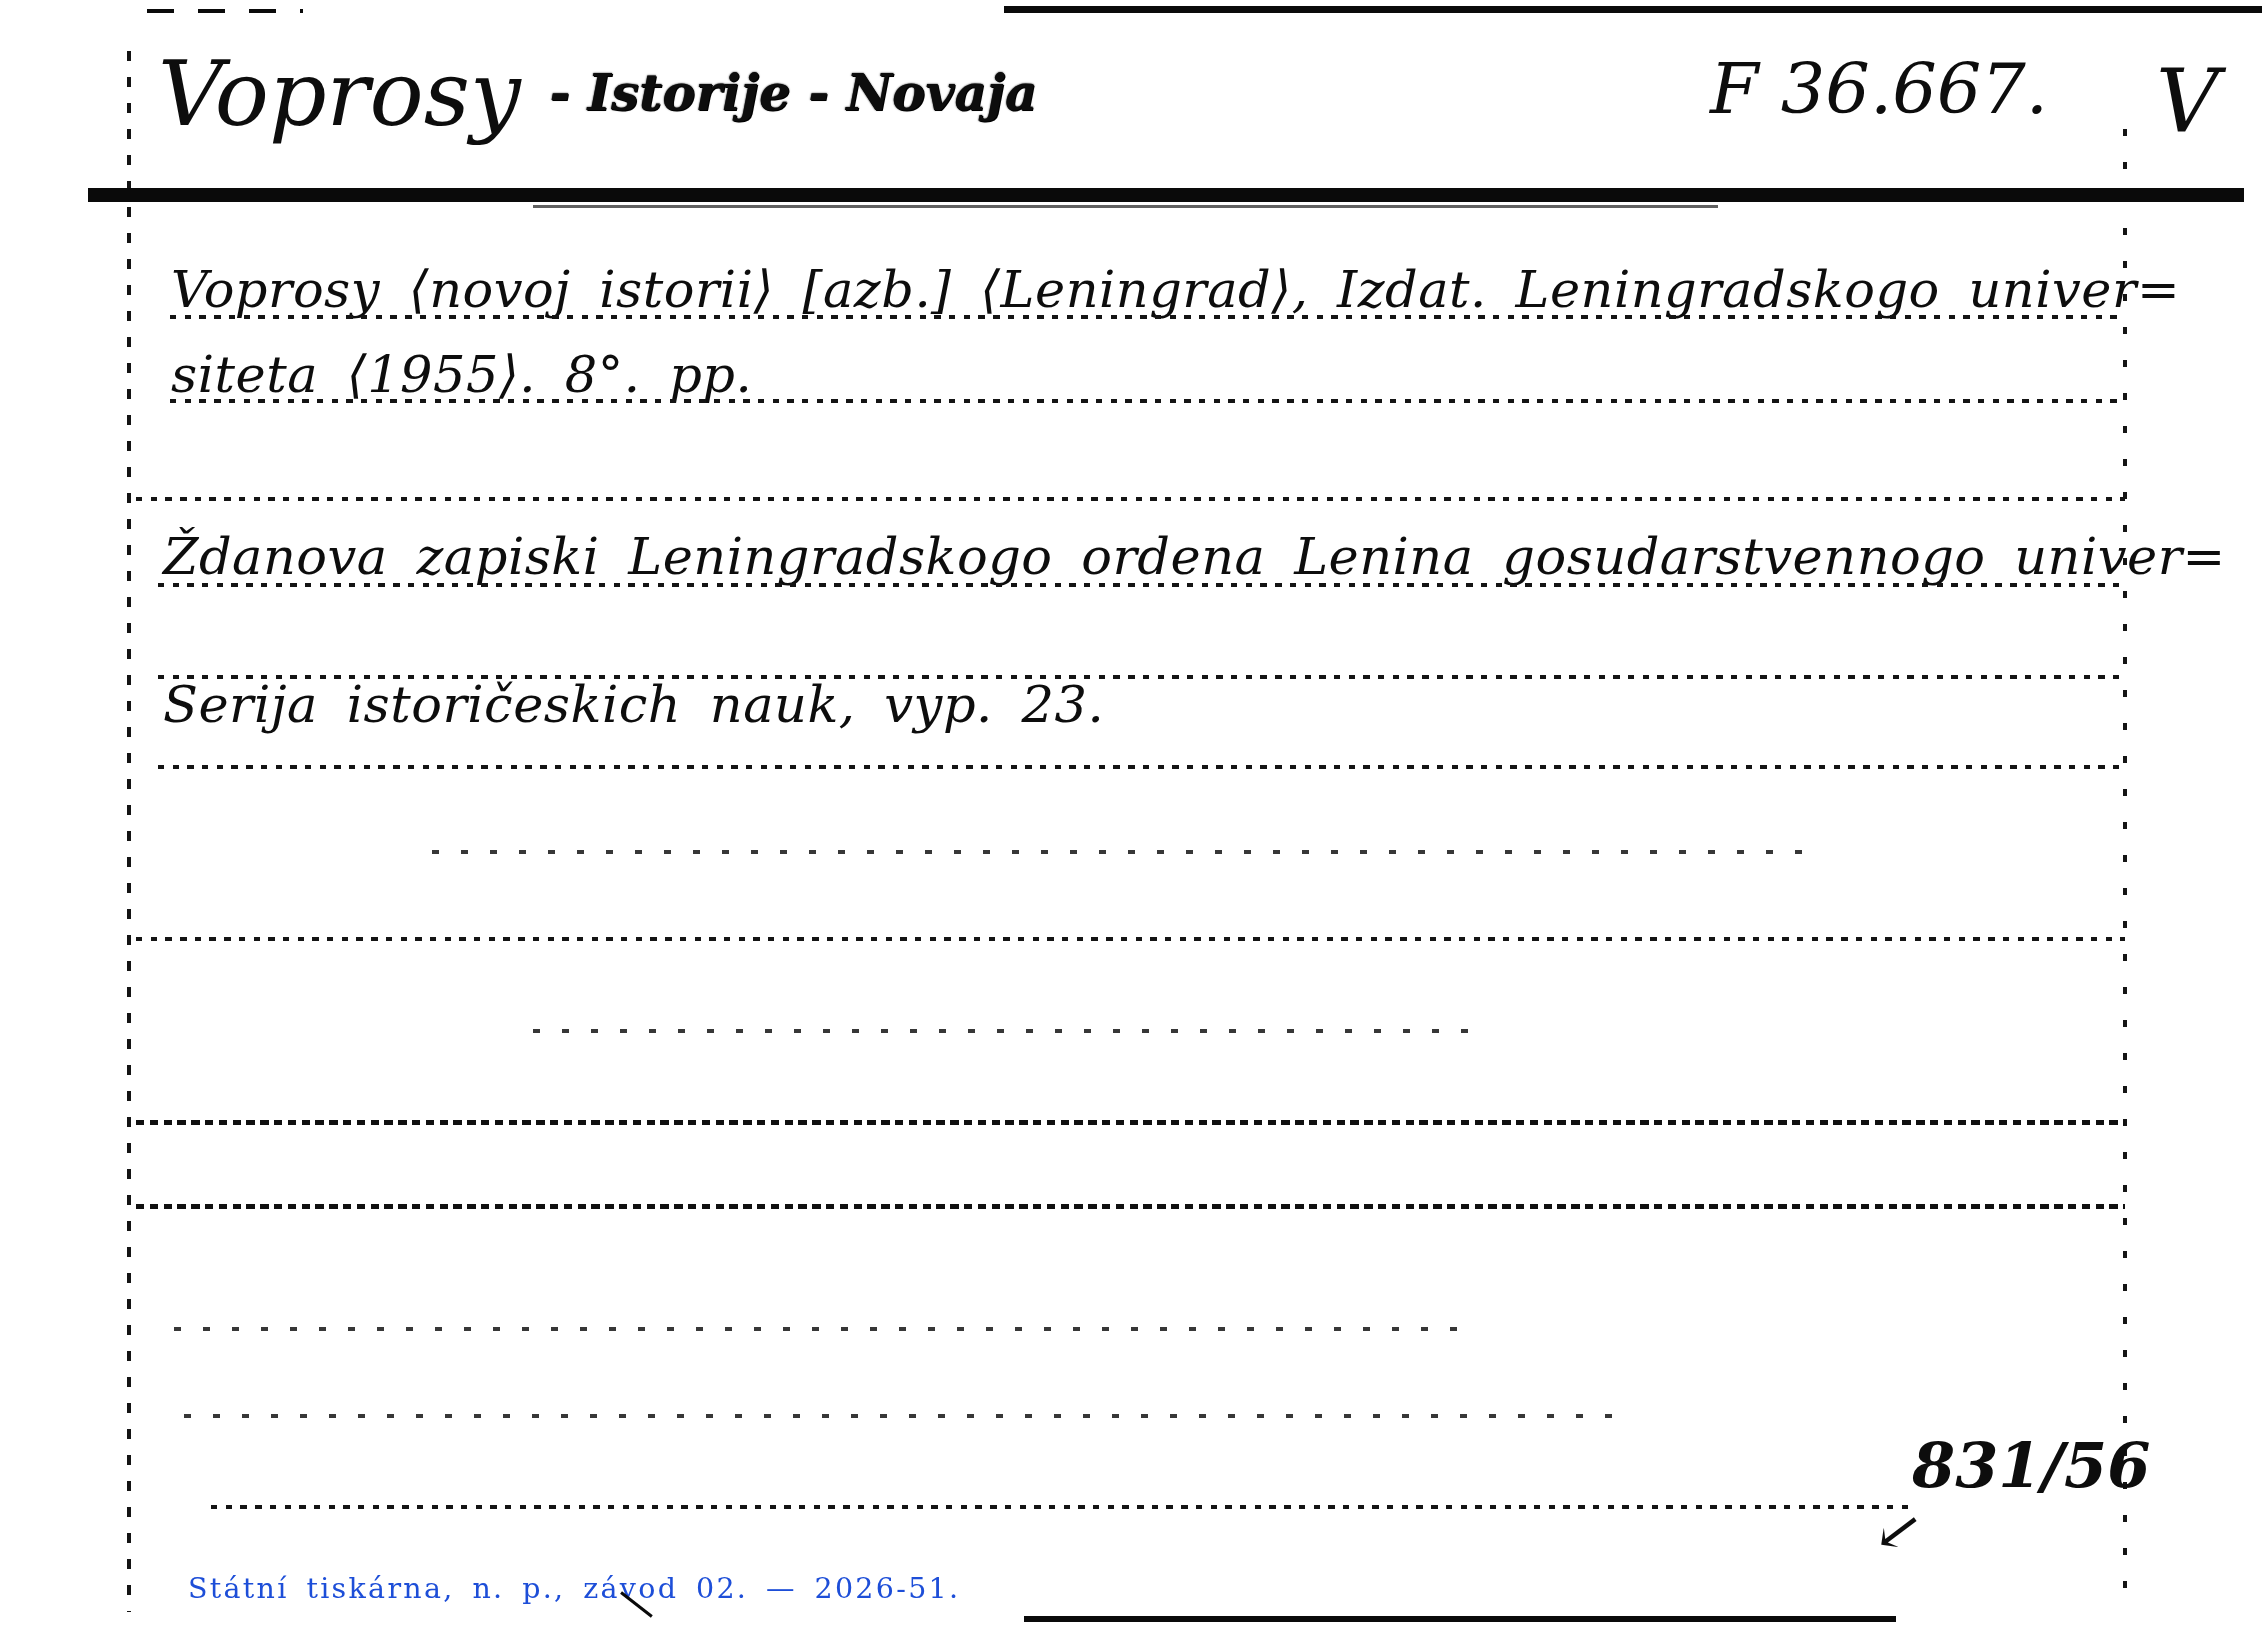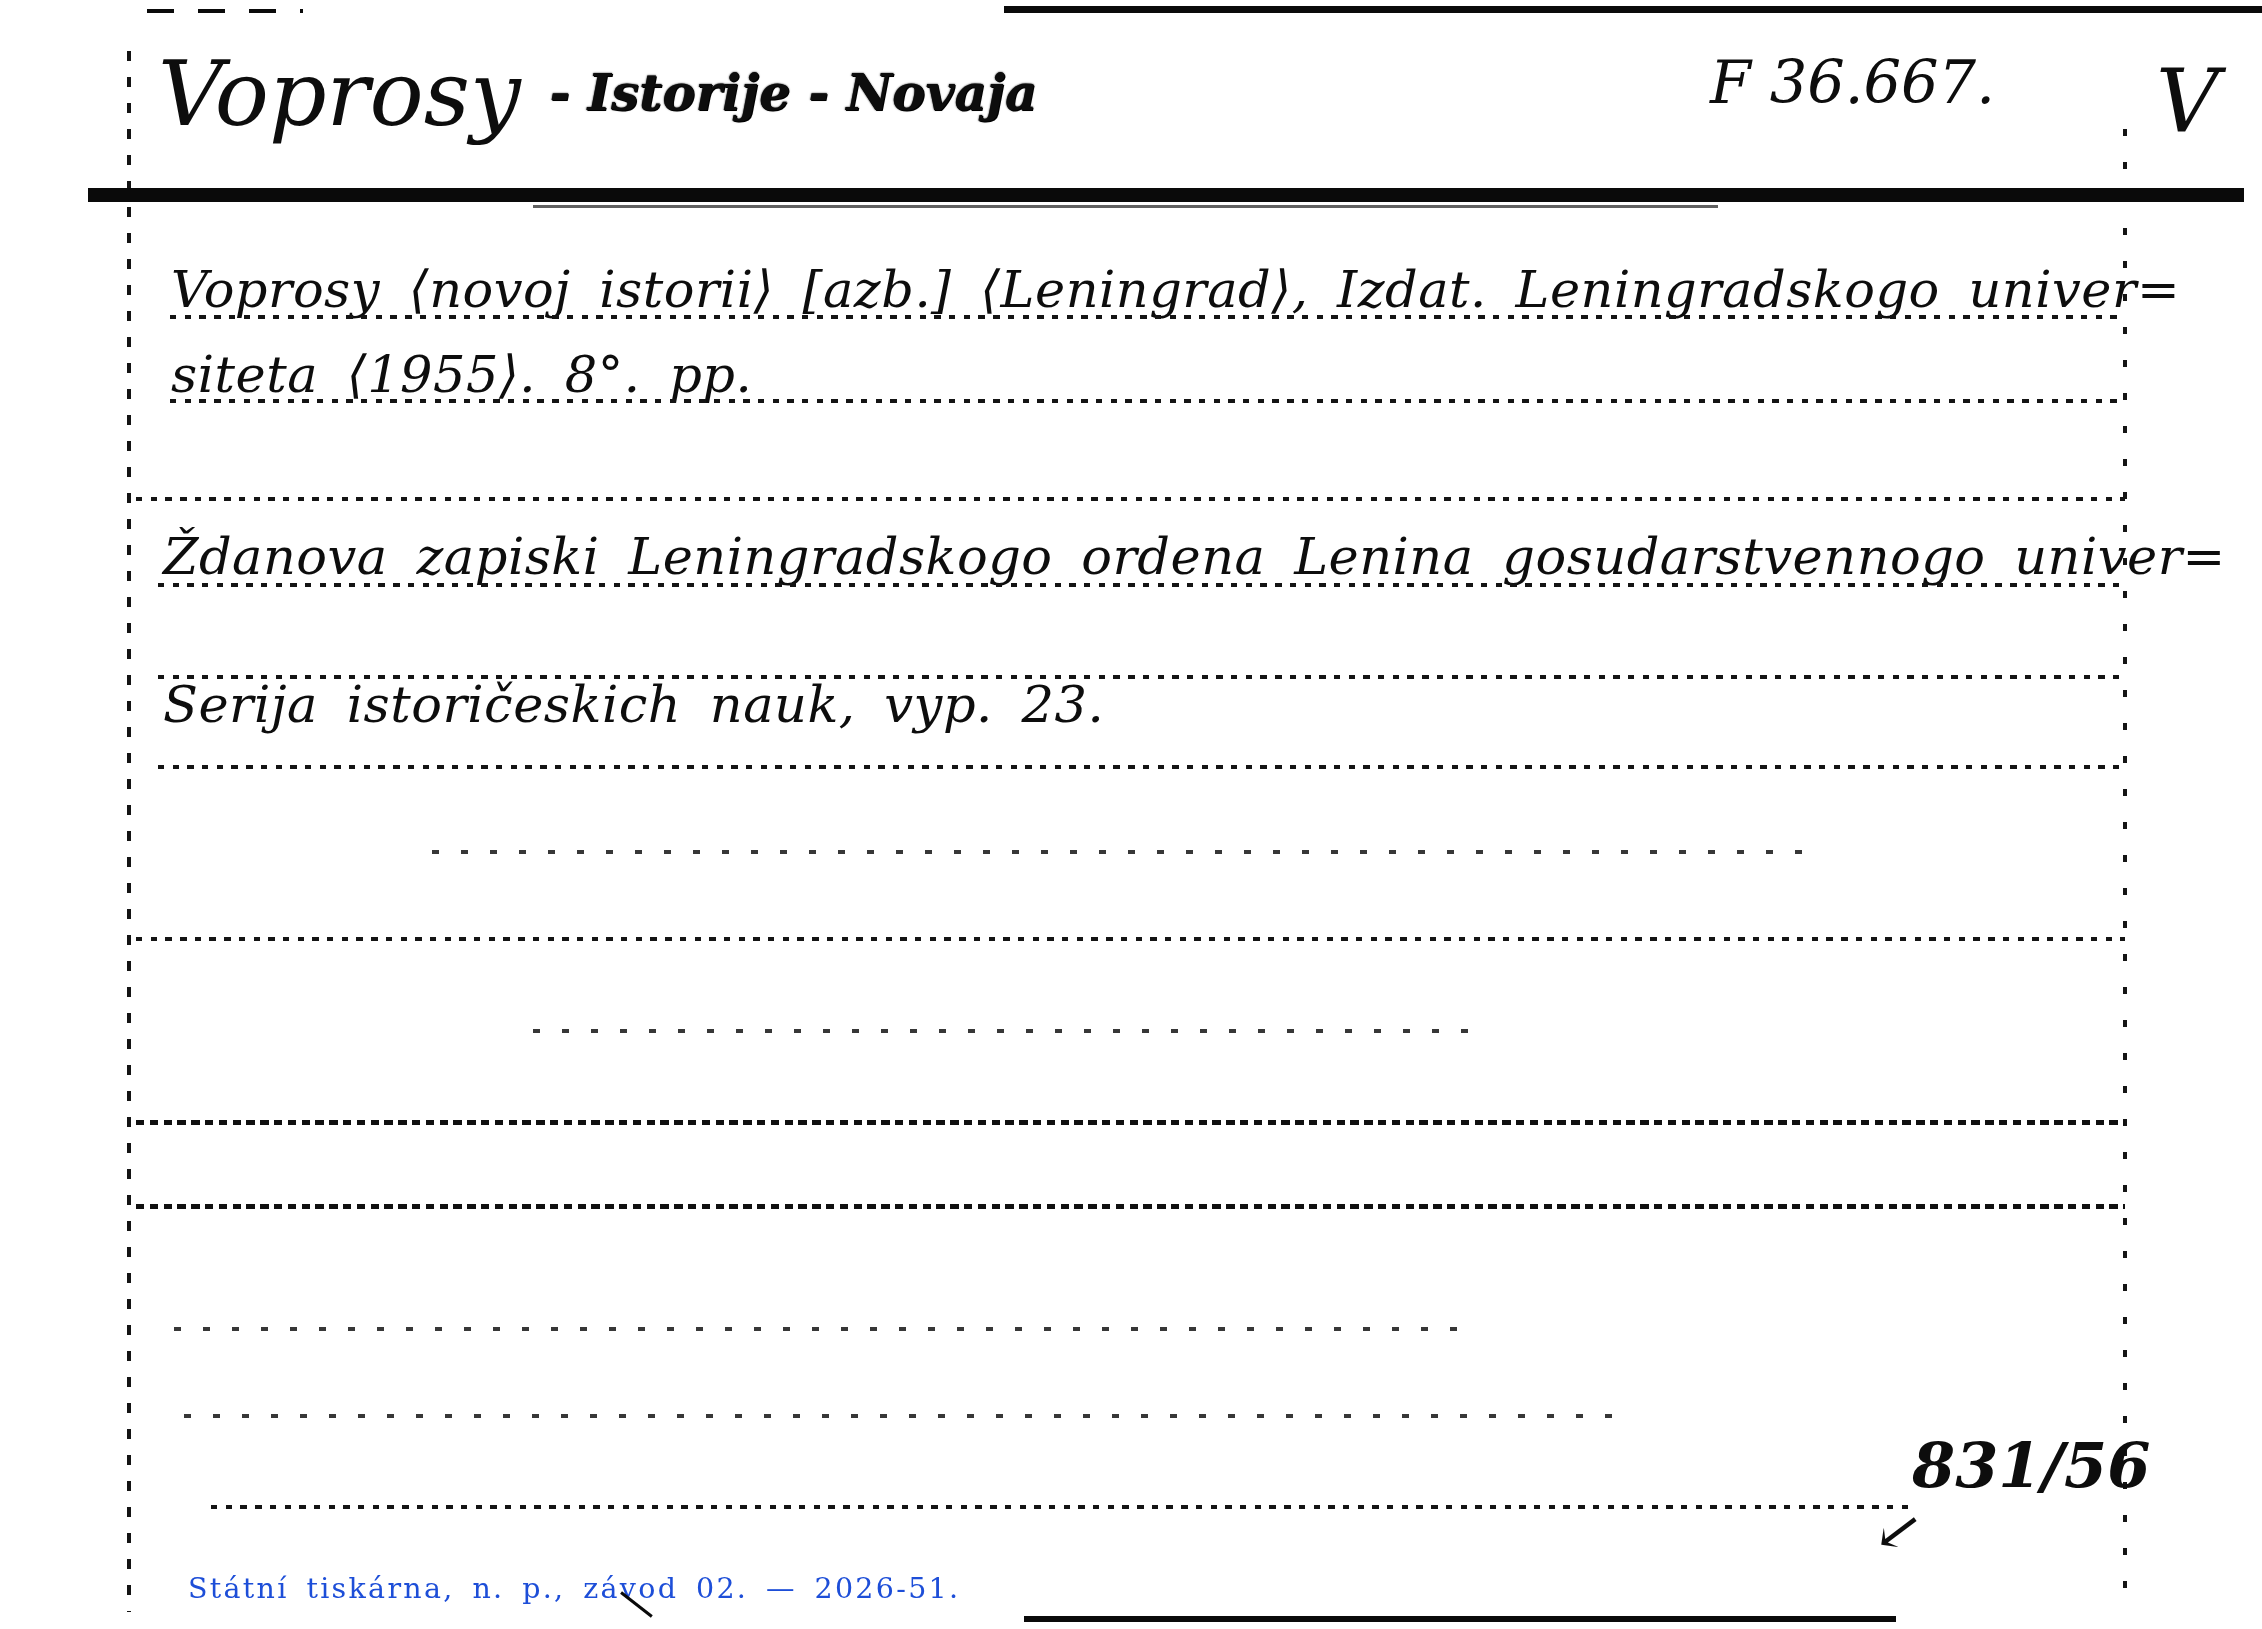--- a/index.html
+++ b/index.html
@@ -70,21 +70,21 @@
   <div class="solidbar" style="left:147px; top:9.2px; width:156px; height:3.7px; background-image:repeating-linear-gradient(90deg,#0a0a0a 0 27.5px, transparent 27.5px 51px); background-color:transparent;"></div>
   <div class="solidbar" style="left:1004px; top:6.4px; width:1259px; height:6.4px;"></div>
 
   <div class="vborder" style="left:127px; top:51px; height:1561px;"></div>
   <div class="vborder sparse" style="left:2123px; top:129px; height:1469px;"></div>
 
   <div class="hw" style="left:158px; top:44px; font-size:90px; line-height:1.1;">
     <span>Voprosy</span>
     <span class="smudge" style="font-size:50px; font-weight:700; vertical-align:14.7px;">- Istorije - Novaja</span>
   </div>
-  <div class="hw" style="left:1710px; top:48px; font-size:59px;">F 36.667.</div>
+  <div class="hw" style="left:1710px; top:48px; font-size:70px;">F 36.667.</div>
   <div class="hw" style="left:2156px; top:51px; font-size:87px;">V</div>
 
   <div class="solidbar" style="left:88px; top:188px; width:2156px; height:13.8px;"></div>
   <div class="solidbar" style="left:533px; top:205px; width:1185px; height:2.8px; opacity:.65;"></div>
 
   <div class="hw bodyline" style="left:171px; top:260px;">Voprosy ⟨novoj istorii⟩ [azb.] ⟨Leningrad⟩, Izdat. Leningradskogo univer=</div>
   <div class="hw bodyline" style="left:171px; top:345px;">siteta ⟨1955⟩.  8°.  pp.</div>
 
   <div class="hw bodyline" style="left:163px; top:527px;">Ždanova zapiski Leningradskogo ordena Lenina gosudarstvennogo univer=</div>
   <div class="hw bodyline" style="left:163px; top:675px;">Serija istoričeskich nauk, vyp. 23.</div>

